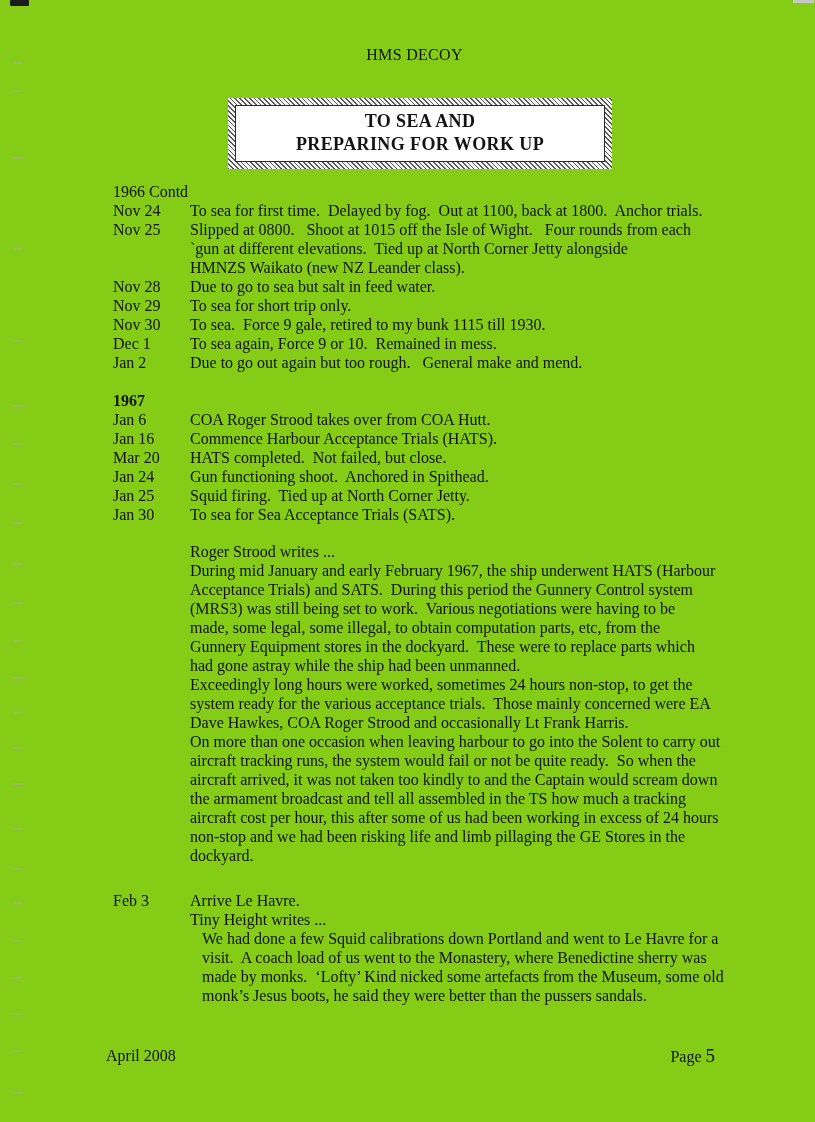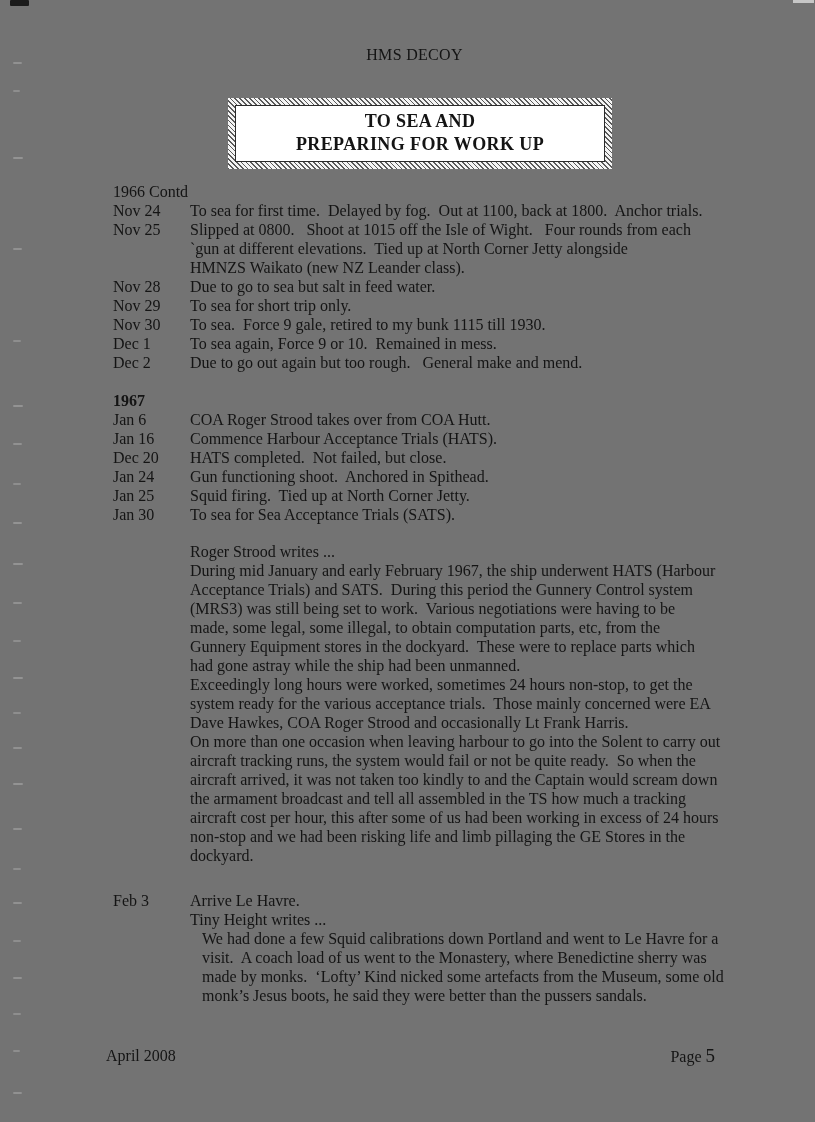--- a/index.html
+++ b/index.html
@@ -1,19 +1,19 @@
 <!DOCTYPE html>
 <html><head>
 <meta charset="utf-8">
 <style>
   html,body{margin:0;padding:0;background:#ffffff;}
   .page{
     position:relative;
     width:815px;height:1122px;
-    background:#737373;
+    background:#84cc16;
     overflow:hidden;
     font-family:"Liberation Serif", serif;
     font-size:16px;line-height:19px;
     color:#141414;
   }
   .header-title{
     margin-top:45px;
     text-align:center;
     padding-left:14px;
     letter-spacing:.3px;
@@ -125,37 +125,37 @@
       </div>
       <div class="entry">
         <div class="entry-date">Nov 30</div>
         <div class="entry-text">To sea.  Force 9 gale, retired to my bunk 1115 till 1930.</div>
       </div>
       <div class="entry">
         <div class="entry-date">Dec 1</div>
         <div class="entry-text">To sea again, Force 9 or 10.  Remained in mess.</div>
       </div>
       <div class="entry">
-        <div class="entry-date">Dec 2</div>
+        <div class="entry-date">Jan 2</div>
         <div class="entry-text">Due to go out again but too rough.   General make and mend.</div>
       </div>
     </div>
 
     <div class="section-1967">
       <div class="year-label bold">1967</div>
       <div class="entry">
         <div class="entry-date">Jan 6</div>
         <div class="entry-text">COA Roger Strood takes over from COA Hutt.</div>
       </div>
       <div class="entry">
         <div class="entry-date">Jan 16</div>
         <div class="entry-text">Commence Harbour Acceptance Trials (HATS).</div>
       </div>
       <div class="entry">
-        <div class="entry-date">Dec 20</div>
+        <div class="entry-date">Mar 20</div>
         <div class="entry-text">HATS completed.  Not failed, but close.</div>
       </div>
       <div class="entry">
         <div class="entry-date">Jan 24</div>
         <div class="entry-text">Gun functioning shoot.  Anchored in Spithead.</div>
       </div>
       <div class="entry">
         <div class="entry-date">Jan 25</div>
         <div class="entry-text">Squid firing.  Tied up at North Corner Jetty.</div>
       </div>

